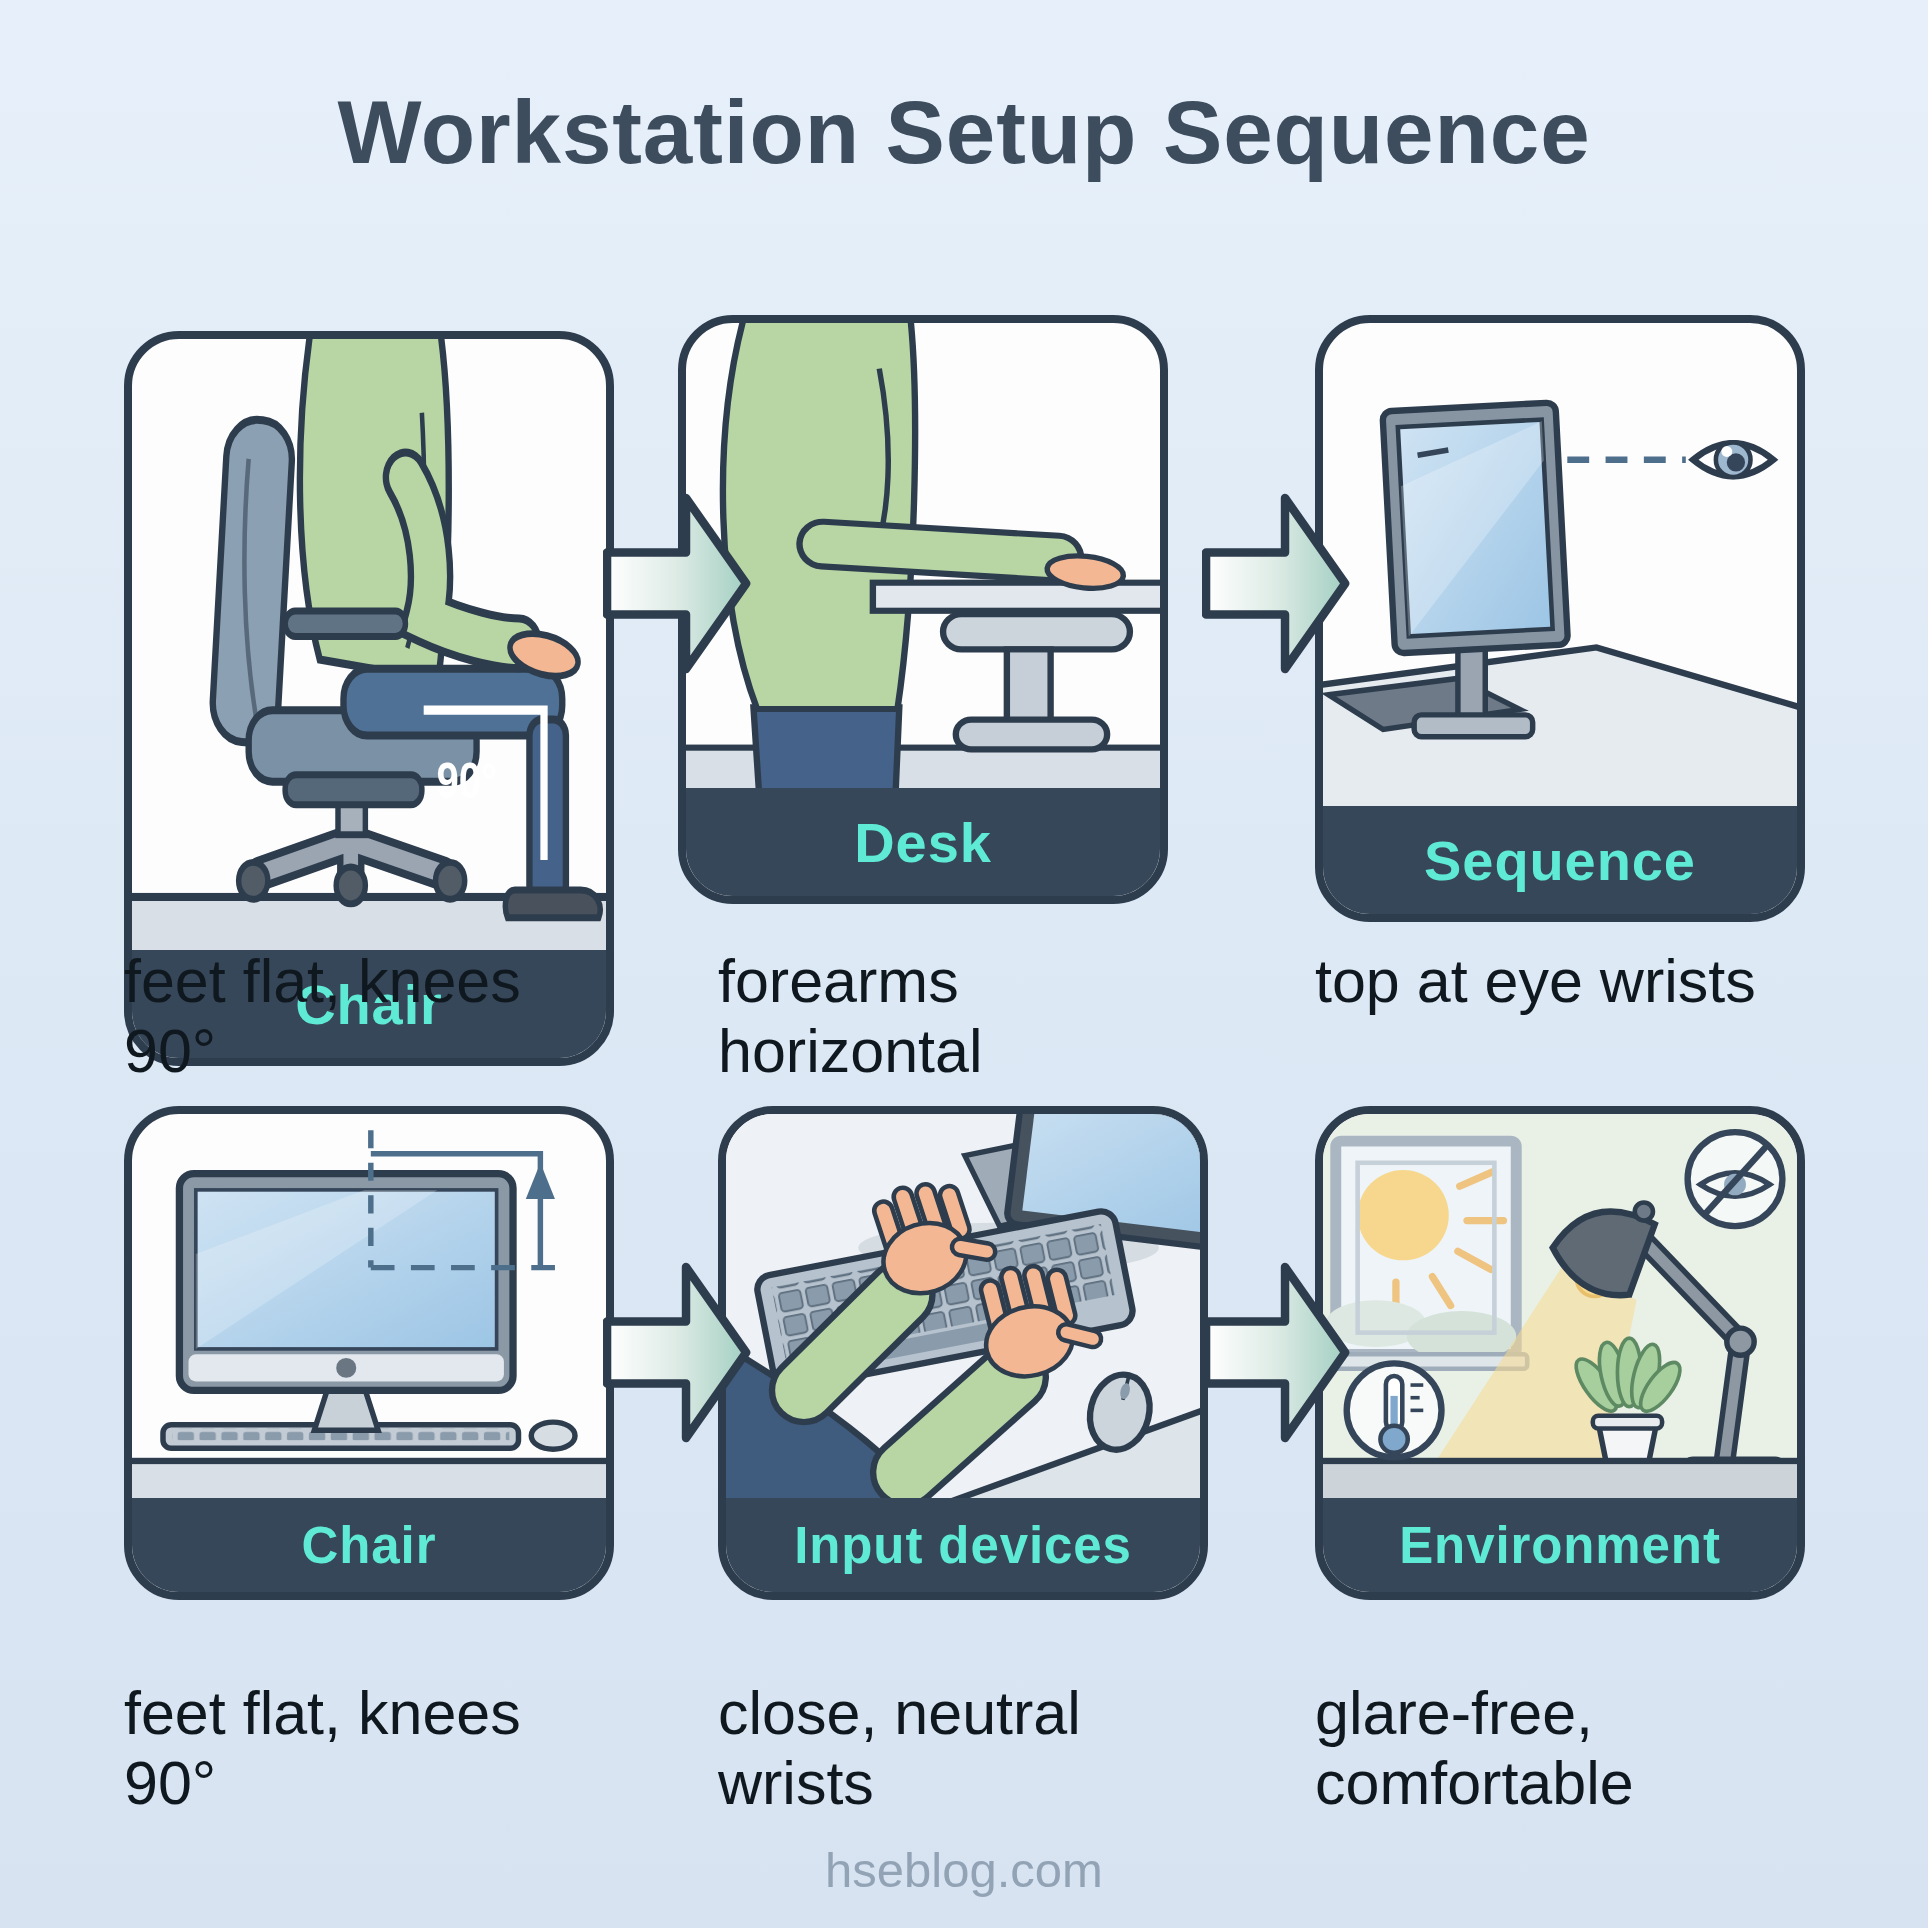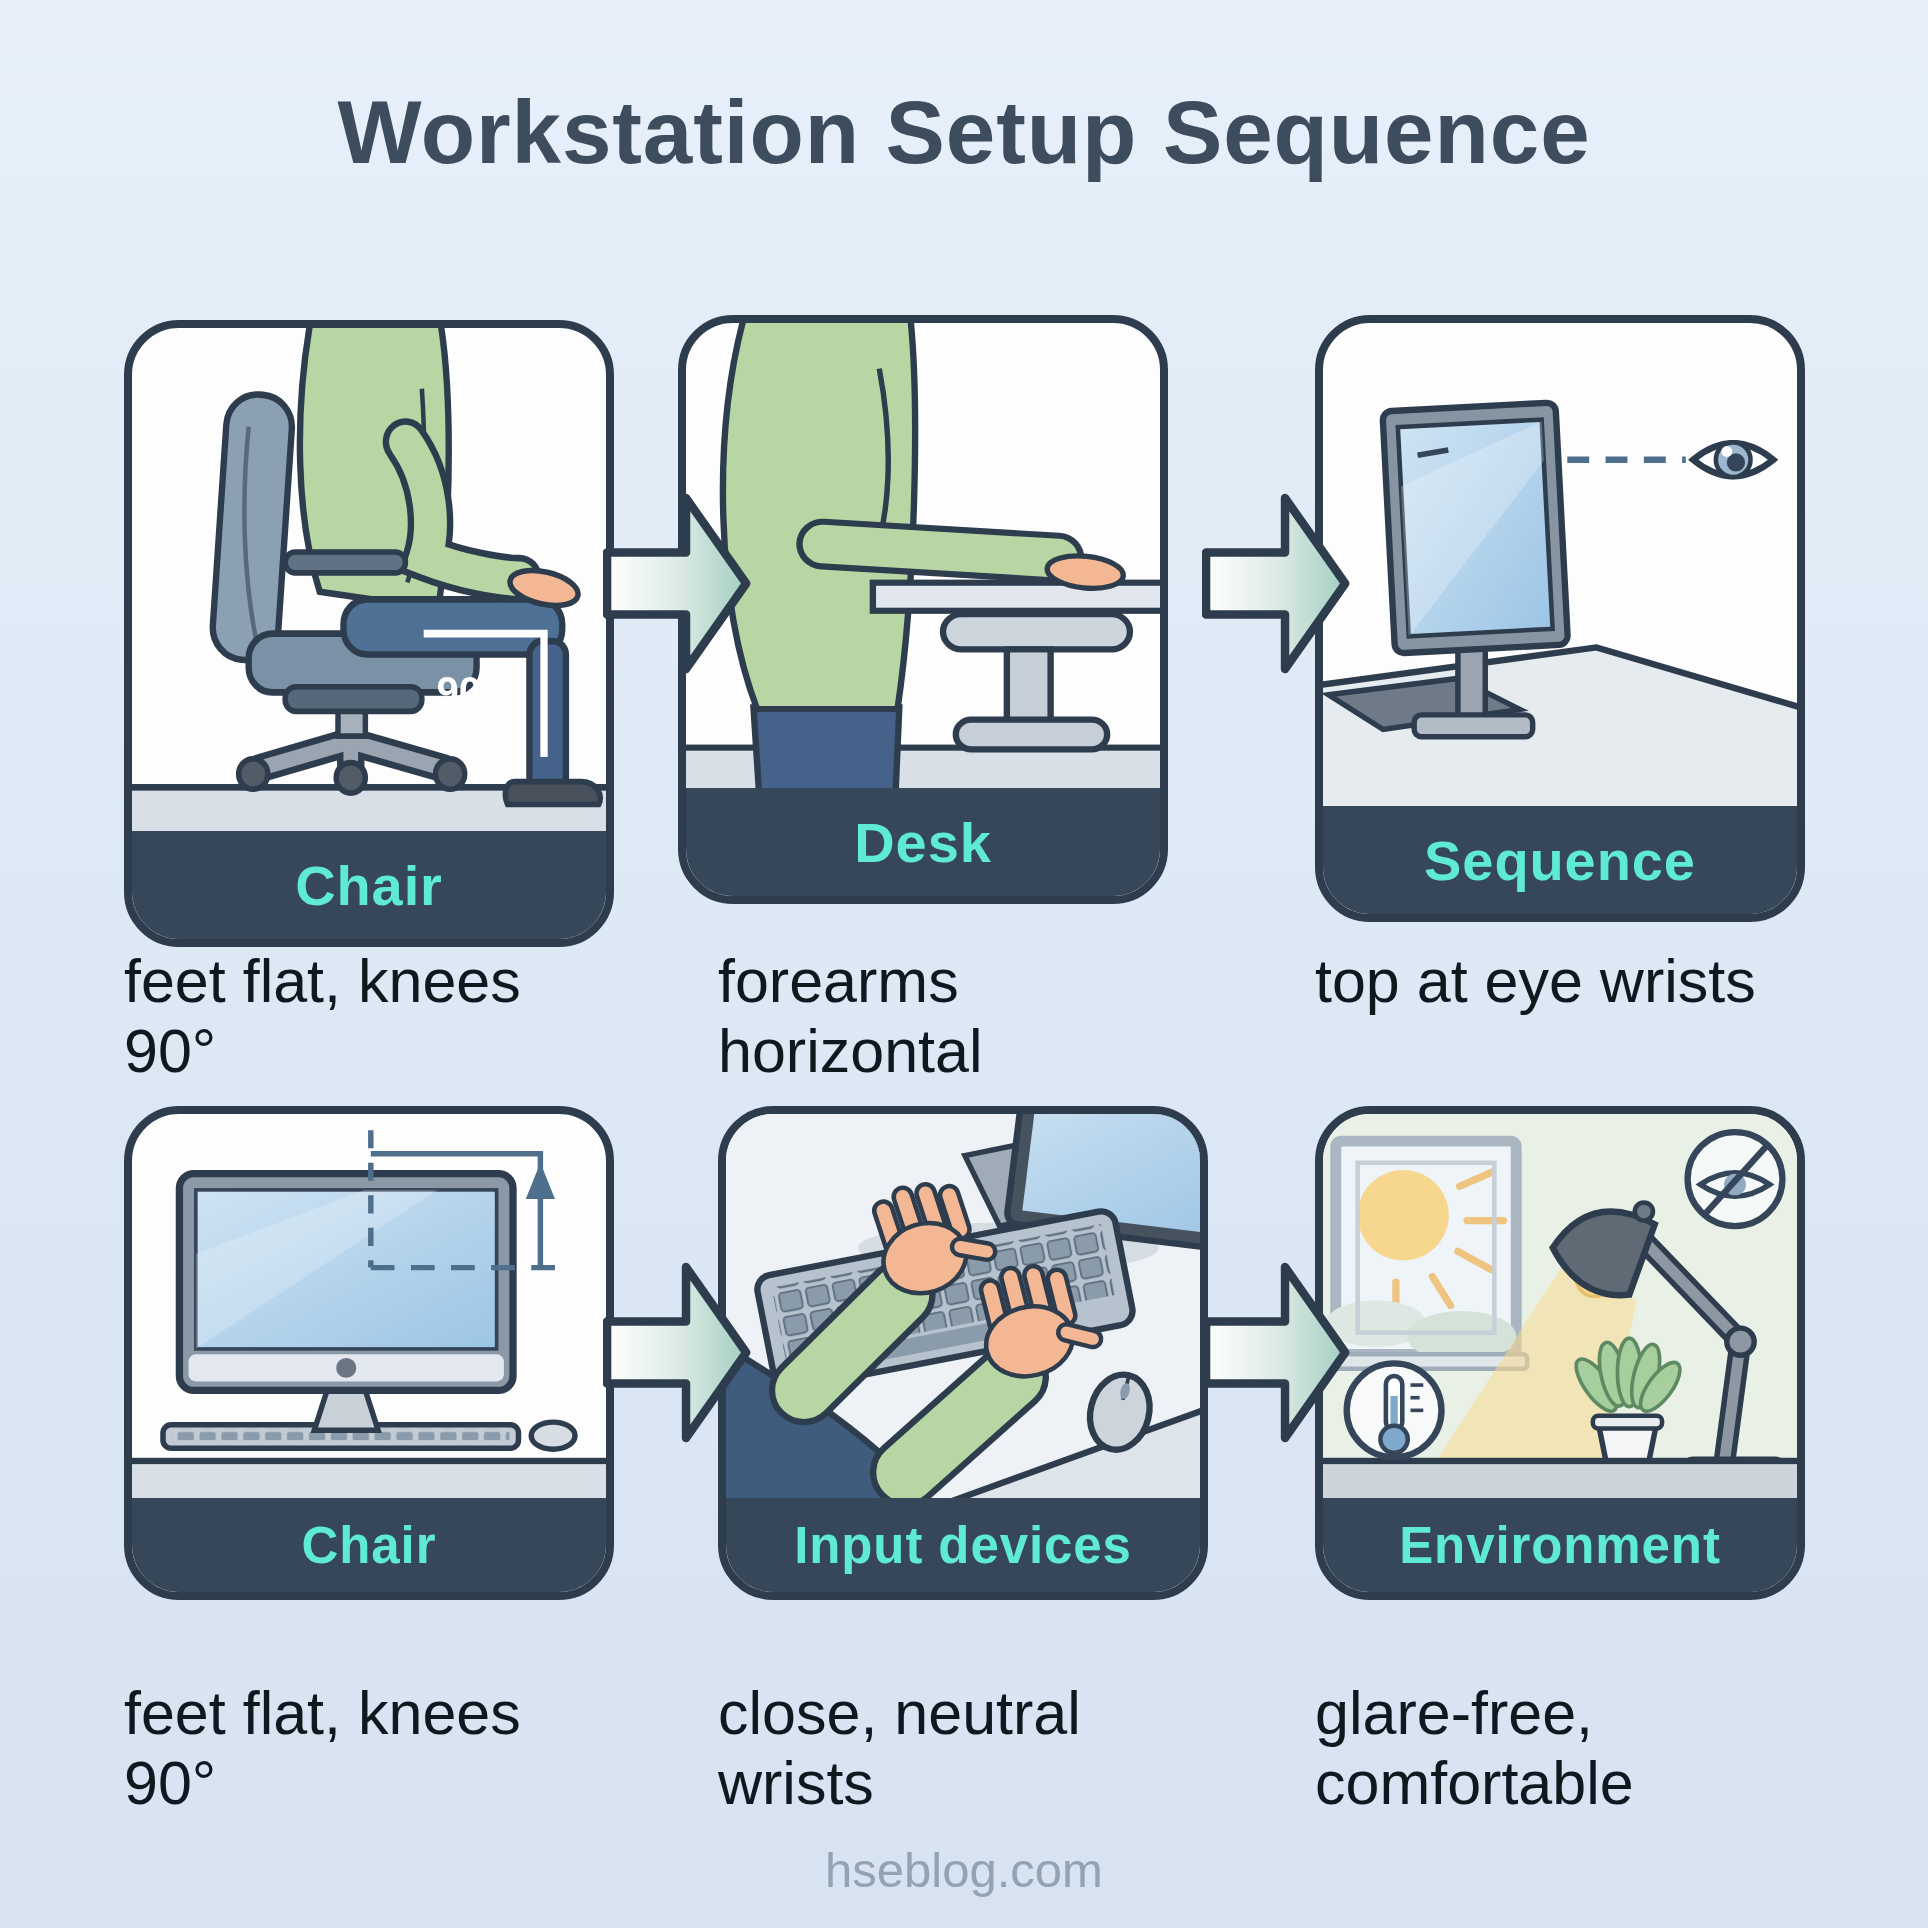--- a/index.html
+++ b/index.html
@@ -41,21 +41,21 @@
         <rect x="2" y="2" width="24" height="21" rx="4" fill="#8a9bab" stroke="#5d6e7e" stroke-width="2"></rect>
       </pattern>
       <pattern id="keysSmall" width="24" height="14" patternUnits="userSpaceOnUse">
         <rect x="2" y="2" width="18" height="10" rx="3" fill="#8a9bab"></rect>
       </pattern>
     </defs>
   </svg>
 
   <div class="title">Workstation Setup Sequence</div>
 
-  <div class="card" style="left:124px;top:320px;height:627px">
+  <div class="card" style="left:124px;top:331px;height:735px">
     <div class="illus">
       <svg class="fig" viewBox="0 0 520 530" preserveAspectRatio="none">
         <rect x="-10" y="484" width="540" height="60" fill="#d8dfe6" stroke="#2e3d4e" stroke-width="7"></rect>
         <g stroke-linecap="round">
           <path d="M240,436 L140,464 M240,436 L342,464 M240,436 L240,470" stroke="#2e3d4e" stroke-width="30"></path>
           <path d="M240,436 L140,464 M240,436 L342,464 M240,436 L240,470" stroke="#9aa5b1" stroke-width="16"></path>
         </g>
         <circle cx="133" cy="470" r="16" fill="#525c66" stroke="#2e3d4e" stroke-width="6"></circle>
         <circle cx="349" cy="470" r="16" fill="#525c66" stroke="#2e3d4e" stroke-width="6"></circle>
         <circle cx="240" cy="474" r="16" fill="#525c66" stroke="#2e3d4e" stroke-width="6"></circle>

